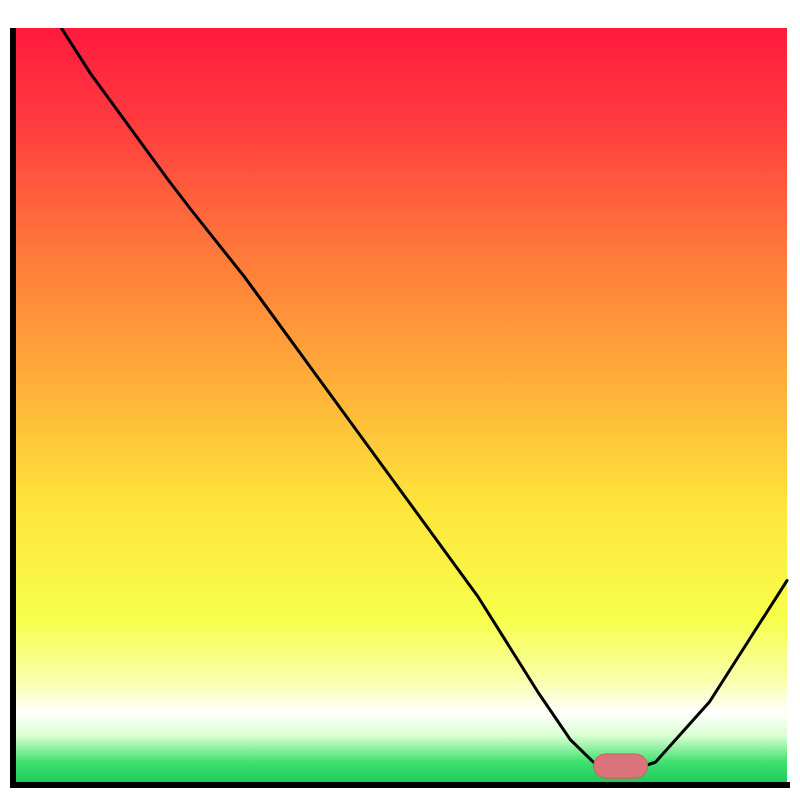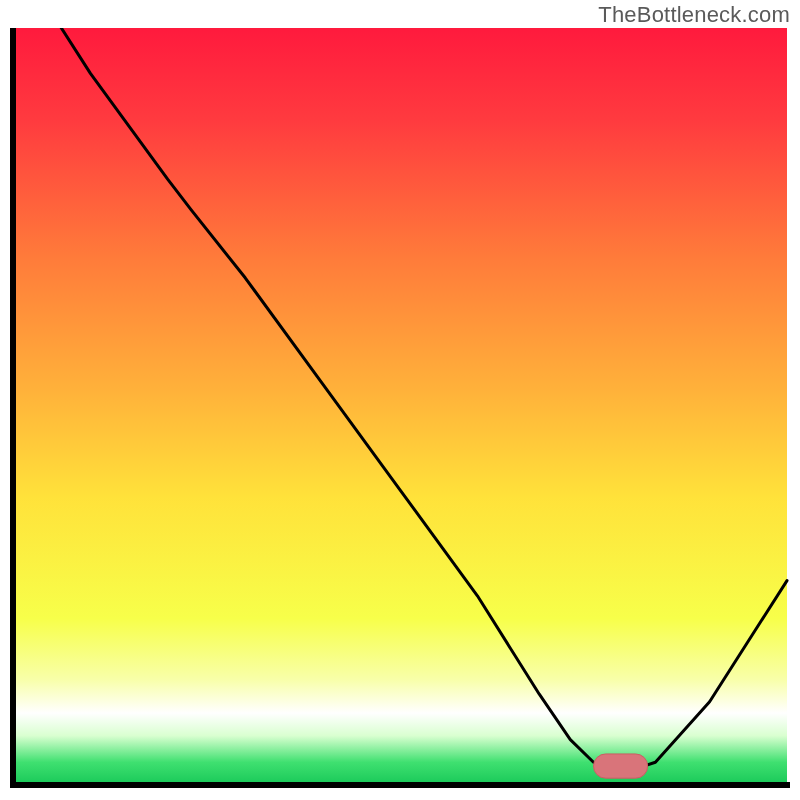--- a/index.html
+++ b/index.html
@@ -30,21 +30,20 @@
     top: 28px;
     width: 780px;
     height: 760px;
   }
   svg { display: block; }
 </style>
 </head>
 <body>
 <div class="container">
 
-  <div class="watermark">TheBottleneck.com</div>
 
   <div class="plot">
     <svg id="chart-svg" width="780" height="760" viewBox="0 0 780 760">
         <defs>
           <linearGradient id="bg-grad" x1="0" y1="0" x2="0" y2="1">
             <stop offset="0%" stop-color="#ff1a3d"></stop>
             <stop offset="12%" stop-color="#ff3a3f"></stop>
             <stop offset="30%" stop-color="#ff7a3a"></stop>
             <stop offset="48%" stop-color="#ffb23a"></stop>
             <stop offset="62%" stop-color="#ffe23a"></stop>

